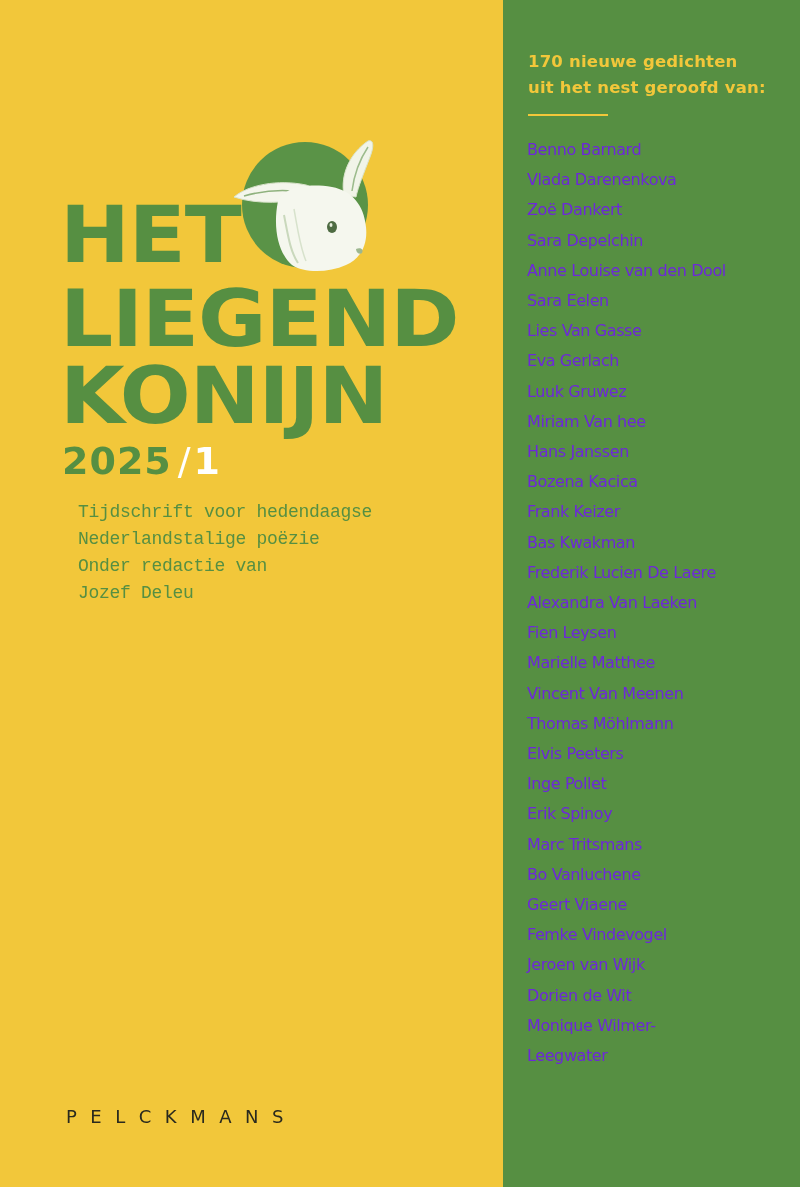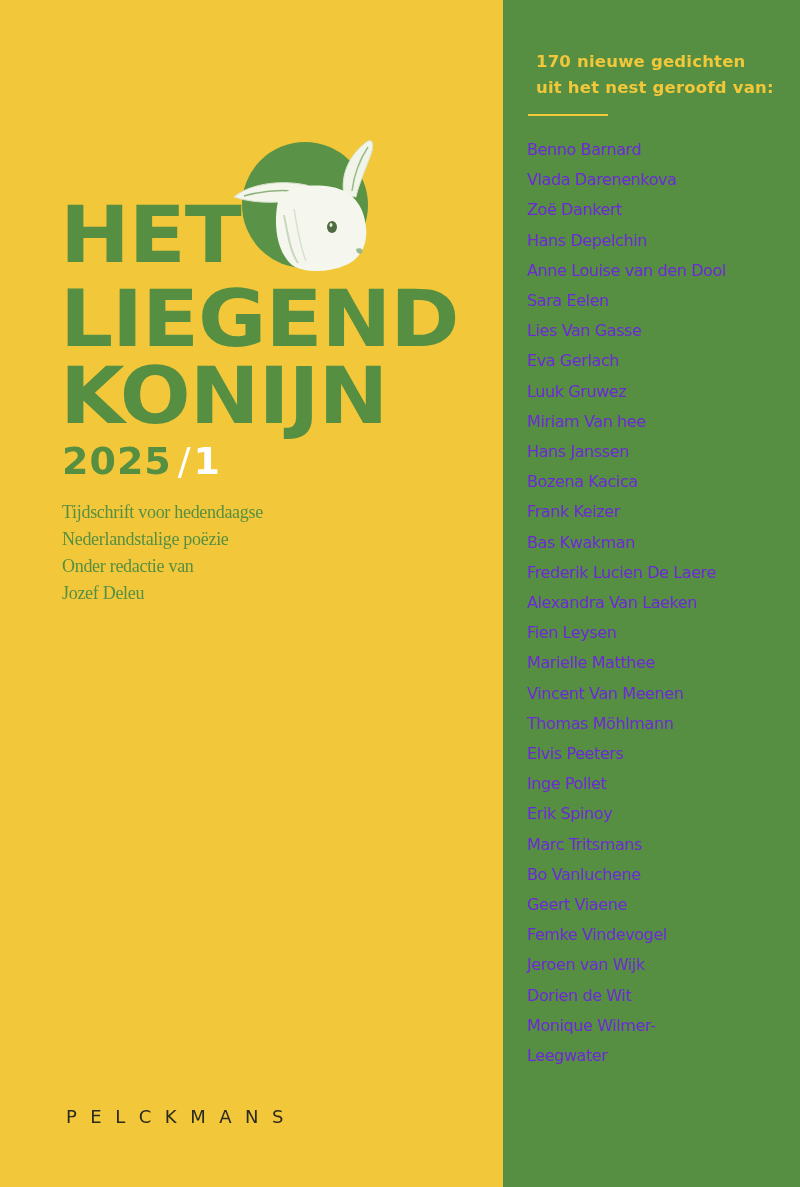--- a/index.html
+++ b/index.html
@@ -12,26 +12,26 @@
 
   .title-line { position:absolute; left:60px; color:#568F42; font-family:"DejaVu Sans", sans-serif; font-weight:bold; font-size:78px; letter-spacing:-1px; line-height:1; transform:scaleX(1.07); transform-origin:left top; }
   .t1 { top:196px; }
   .t2 { top:280px; }
   .t3 { top:357px; }
 
   .issue { position:absolute; left:62px; top:442px; font-weight:bold; font-size:38px; line-height:1; color:#568F42; letter-spacing:1px; }
   .issue .slash { color:#ffffff; font-weight:normal; margin:0 2px 0 6px; }
   .issue .num { color:#ffffff; }
 
-  .subtitle { position:absolute; left:62px; top:499px; color:#568F42; font-size:18px; line-height:27px; font-family:Liberation Serif, serif; }
+  .subtitle { position:absolute; left:78px; top:499px; color:#568F42; font-size:18px; line-height:27px; font-family:Liberation Mono, monospace; }
   .subtitle div { white-space:nowrap; letter-spacing:-0.3px; }
 
   .publisher { position:absolute; left:66px; top:1106px; color:#2a2a1e; font-size:18px; letter-spacing:13.5px; font-family:"DejaVu Sans", sans-serif; }
 
-  .tagline { position:absolute; left:528px; top:49px; color:#F2C73A; font-weight:bold; font-size:16.5px; line-height:26px; white-space:nowrap; letter-spacing:0.2px;margin-left:8px; }
+  .tagline { position:absolute; left:528px; top:49px; color:#F2C73A; font-weight:bold; font-size:16.5px; line-height:26px; white-space:nowrap; letter-spacing:0.2px; }
   .rule { position:absolute; left:528px; top:114px; width:80px; height:2px; background:#F2C73A; }
 
   .authors { position:absolute; left:527px; top:135px; margin:0; padding:0; list-style:none; color:#6d28d9; font-size:16px; line-height:30.2px; }
   .authors li { white-space:nowrap; letter-spacing:-0.4px; }
 </style>
 </head>
 <body>
 
 <div class="left"></div>
 <div class="right"></div>
@@ -75,21 +75,21 @@
 <div class="tagline">
   <div>170 nieuwe gedichten</div>
   <div>uit het nest geroofd van:</div>
 </div>
 <div class="rule"></div>
 
 <ul class="authors">
   <li>Benno Barnard</li>
   <li>Vlada Darenenkova</li>
   <li>Zoë Dankert</li>
-  <li>Hans Depelchin</li>
+  <li>Sara Depelchin</li>
   <li>Anne Louise van den Dool</li>
   <li>Sara Eelen</li>
   <li>Lies Van Gasse</li>
   <li>Eva Gerlach</li>
   <li>Luuk Gruwez</li>
   <li>Miriam Van hee</li>
   <li>Hans Janssen</li>
   <li>Bozena Kacica</li>
   <li>Frank Keizer</li>
   <li>Bas Kwakman</li>

